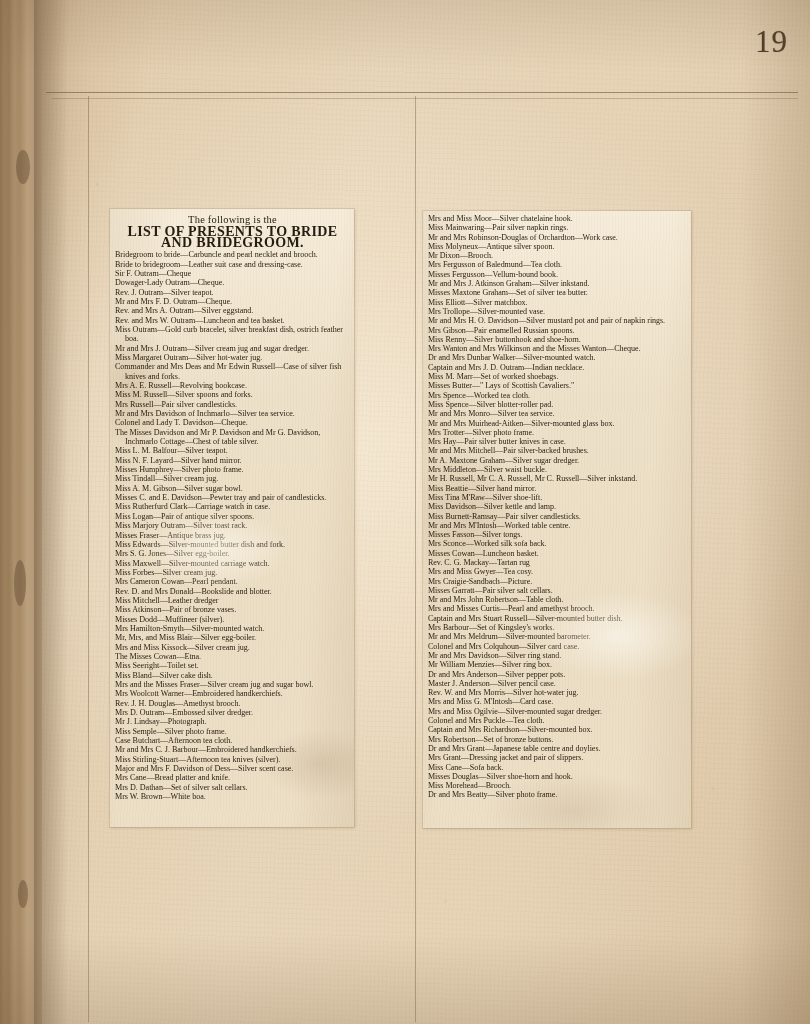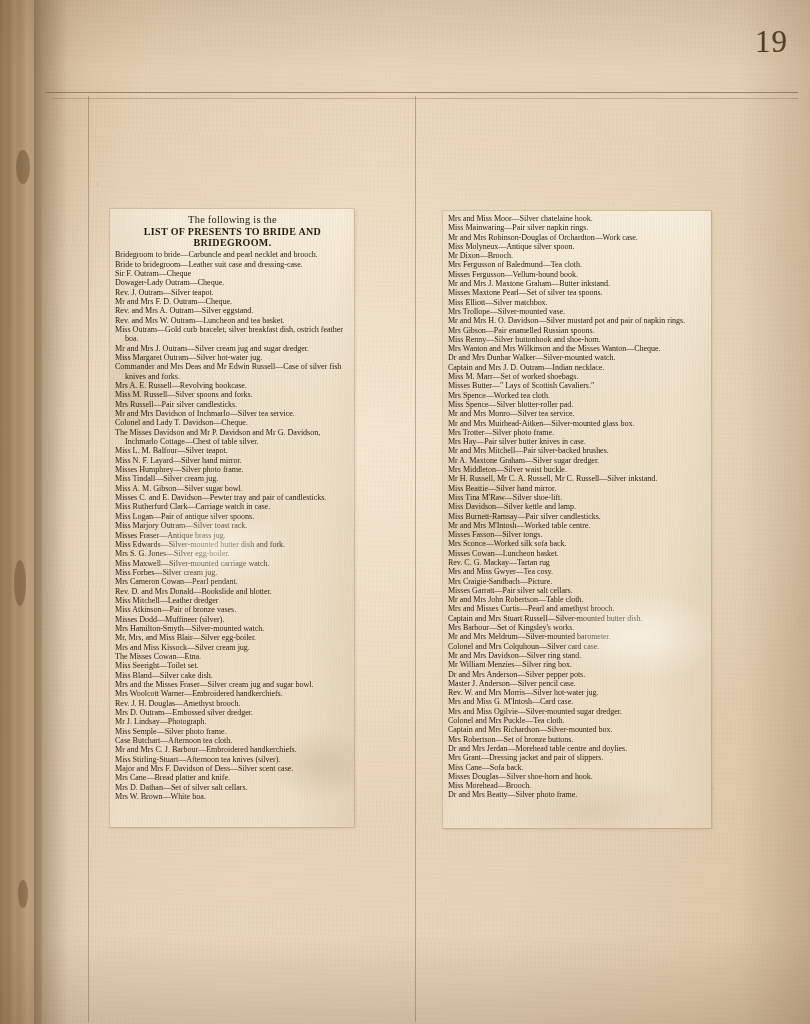--- a/index.html
+++ b/index.html
@@ -109,40 +109,40 @@
     content: "";
     position: absolute; left: 0; top: 0; right: 0; bottom: 0;
     background:
       linear-gradient(95deg, rgba(176,146,106,0.12) 0%, rgba(176,146,106,0.0) 22%, rgba(176,146,106,0.0) 78%, rgba(176,146,106,0.15) 100%),
       repeating-linear-gradient(91deg, rgba(150,122,86,0.035) 0 1px, transparent 1px 3px);
     mix-blend-mode: multiply;
     pointer-events: none;
   }
 
   #clip-left  { left: 110px; top: 209px; width: 244px; height: 618px; }
-  #clip-right { left: 443px; top: 211px; width: 268px; height: 617px; }
+  #clip-right { left: 423px; top: 211px; width: 268px; height: 617px; }
 
   .clip-inner {
     position: relative;
     z-index: 2;
     padding: 3px 4px 2px 5px;
   }
 
   
   .hdr-1 {
     text-align: center;
     font-size: 10.5px;
     line-height: 12px;
     letter-spacing: .2px;
     margin: 2px 0 1px 0;
     color: #2b2316;
   }
   .hdr-2 {
     text-align: center;
-    font-size: 10px;
+    font-size: 14px;
     line-height: 10.6px;
     letter-spacing: .35px;
     margin: 0 0 2px 0;
     color: #241d12;
     font-weight: 600;
   }
   ul.gift-list {
     list-style: none;
     margin: 0;
     padding: 0;
@@ -270,22 +270,22 @@
   <div id="clip-right" class="clipping">
     <div class="clip-inner">
       <ul class="gift-list">
           <li>Mrs and Miss Moor—Silver chatelaine hook.</li>
           <li>Miss Mainwaring—Pair silver napkin rings.</li>
           <li>Mr and Mrs Robinson-Douglas of Orchardton—Work case.</li>
           <li>Miss Molyneux—Antique silver spoon.</li>
           <li>Mr Dixon—Brooch.</li>
           <li>Mrs Fergusson of Baledmund—Tea cloth.</li>
           <li>Misses Fergusson—Vellum-bound book.</li>
-          <li>Mr and Mrs J. Maxtone Graham—Butter inkstand.</li>
-          <li>Misses Maxtone Pearl—Set of silver tea spoons.</li>
+          <li>Mr and Mrs J. Atkinson Graham—Silver inkstand.</li>
+          <li>Misses Maxtone Graham—Set of silver tea butter.</li>
           <li>Miss Elliott—Silver matchbox.</li>
           <li>Mrs Trollope—Silver-mounted vase.</li>
           <li>Mr and Mrs H. O. Davidson—Silver mustard pot and pair of napkin rings.</li>
           <li>Mrs Gibson—Pair enamelled Russian spoons.</li>
           <li>Miss Renny—Silver buttonhook and shoe-horn.</li>
           <li>Mrs Wanton and Mrs Wilkinson and the Misses Wanton—Cheque.</li>
           <li>Dr and Mrs Dunbar Walker—Silver-mounted watch.</li>
           <li>Captain and Mrs J. D. Outram—Indian necklace.</li>
           <li>Miss M. Marr—Set of worked shoebags.</li>
           <li>Misses Butter—" Lays of Scottish Cavaliers."</li>
@@ -320,21 +320,21 @@
           <li>Mr and Mrs Davidson—Silver ring stand.</li>
           <li>Mr William Menzies—Silver ring box.</li>
           <li>Dr and Mrs Anderson—Silver pepper pots.</li>
           <li>Master J. Anderson—Silver pencil case.</li>
           <li>Rev. W. and Mrs Morris—Silver hot-water jug.</li>
           <li>Mrs and Miss G. M'Intosh—Card case.</li>
           <li>Mrs and Miss Ogilvie—Silver-mounted sugar dredger.</li>
           <li>Colonel and Mrs Puckle—Tea cloth.</li>
           <li>Captain and Mrs Richardson—Silver-mounted box.</li>
           <li>Mrs Robertson—Set of bronze buttons.</li>
-          <li>Dr and Mrs Jerdan—Morehead table centre and doylies.</li>
+          <li>Dr and Mrs Grant—Japanese table centre and doylies.</li>
           <li>Mrs Grant—Dressing jacket and pair of slippers.</li>
           <li>Miss Cane—Sofa back.</li>
           <li>Misses Douglas—Silver shoe-horn and hook.</li>
           <li>Miss Morehead—Brooch.</li>
           <li>Dr and Mrs Beatty—Silver photo frame.</li>
         </ul>
     </div>
     <div class="fade" style="left:110px; top:380px; width:170px; height:90px;"></div>
     <div class="smudge" style="left:-10px; top:230px; width:110px; height:150px;"></div>
     <div class="smudge" style="left:60px; top:560px; width:180px; height:80px;"></div>

